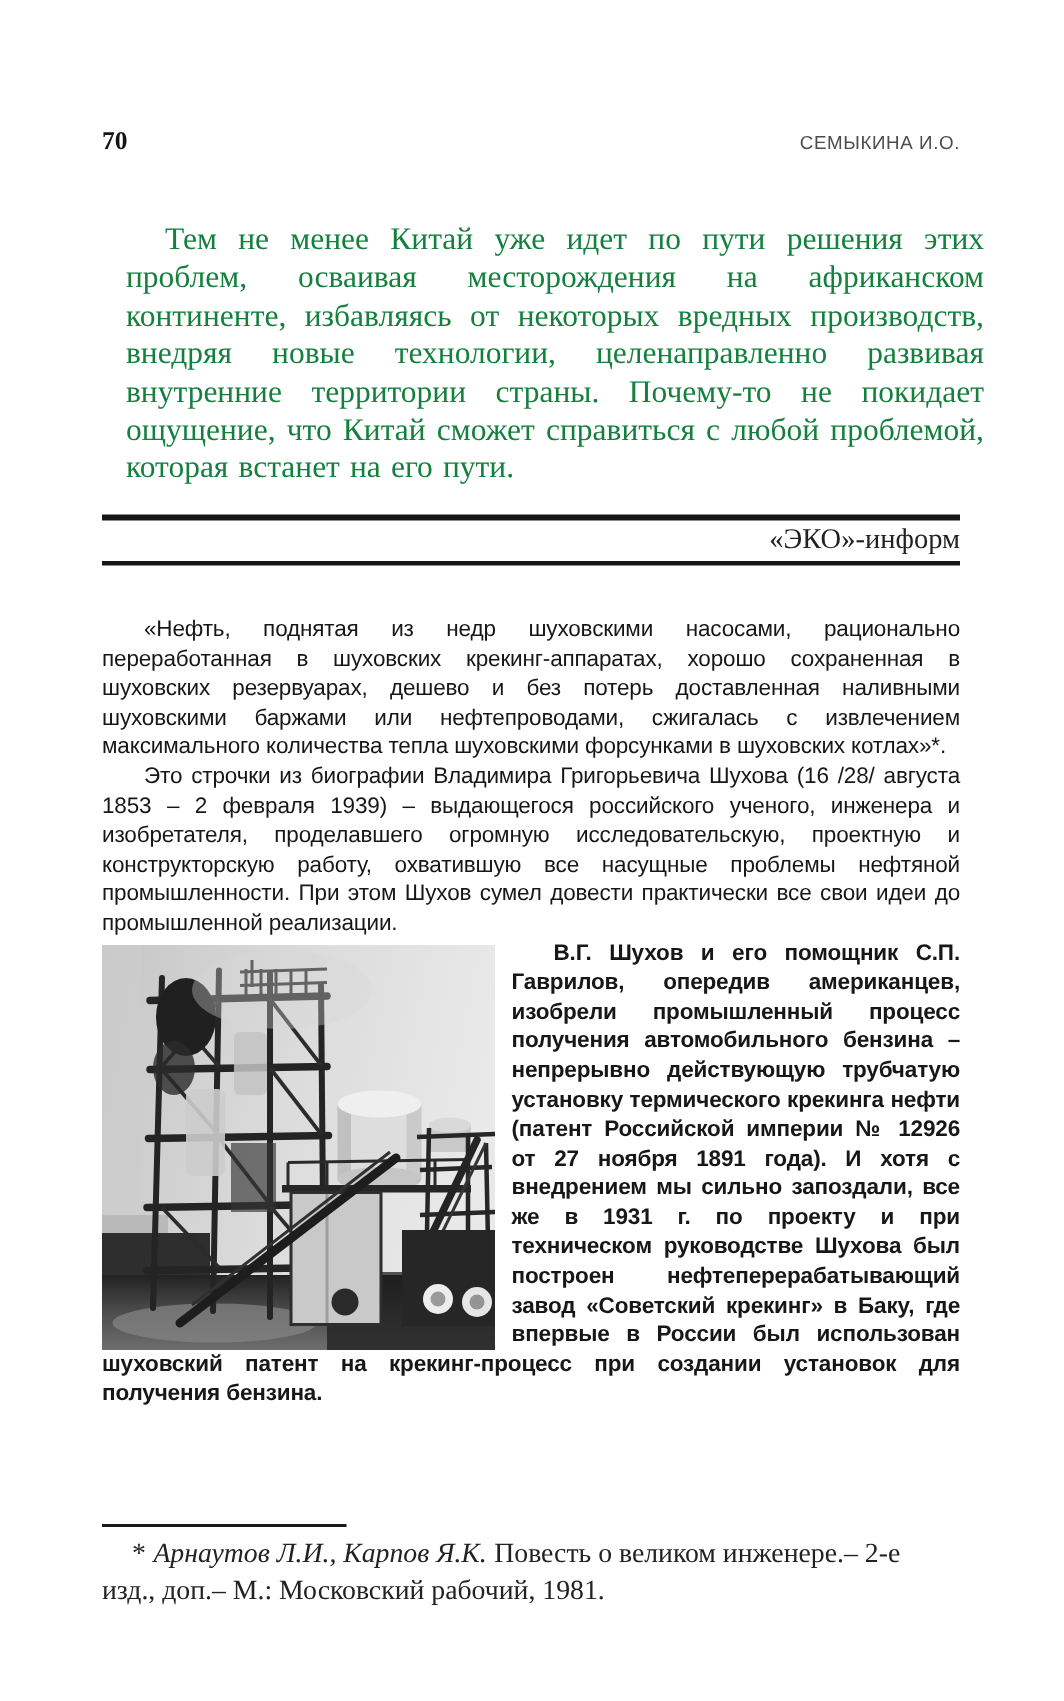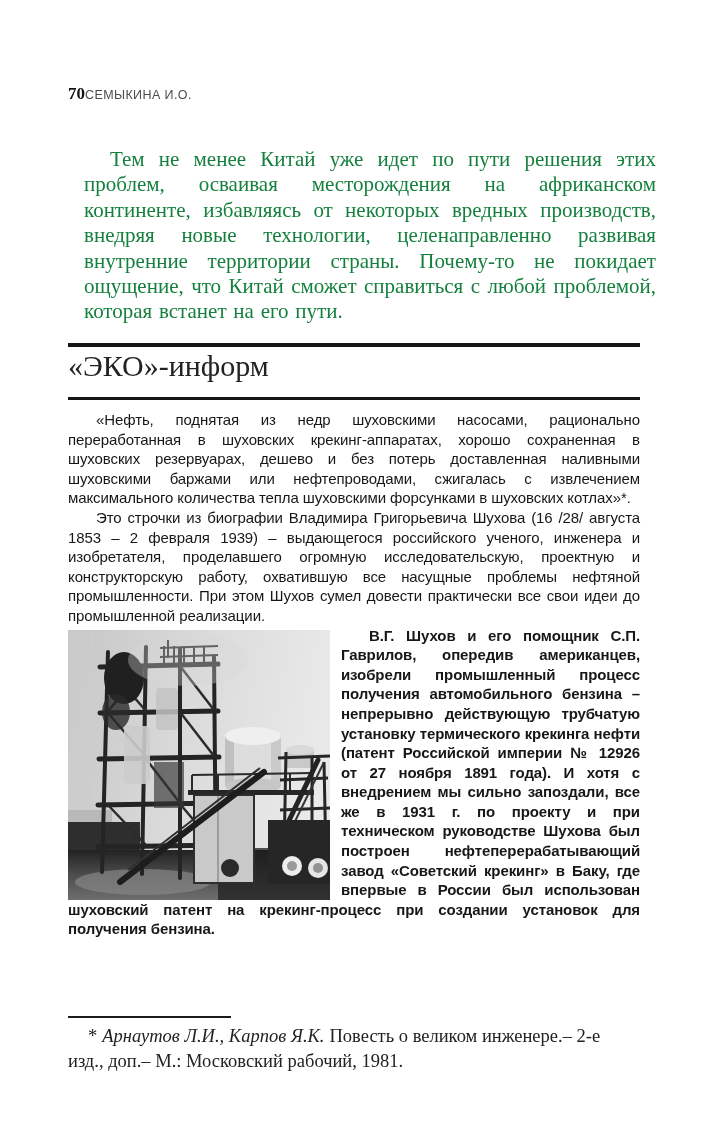--- a/index.html
+++ b/index.html
@@ -6,45 +6,45 @@
   .page{
     position:relative;
     width:709px;height:1134px;
     background:#ffffff;
     overflow:hidden;
     font-kerning:normal;
   }
   
   .running-head{
     position:absolute;left:68px;right:69px;top:84px;
-    display:flex;align-items:baseline;
+    display:flex;justify-content:space-between;align-items:baseline;
   }
   .pagenum{
     font-family:"Liberation Serif",serif;
     font-weight:bold;font-size:17px;color:#141414;
   }
   .author{
     font-family:"Liberation Sans",sans-serif;
     font-size:12.5px;color:#4c4c4c;letter-spacing:.4px;
   }
   
   .intro{
     position:absolute;left:68px;top:131px;width:572px;margin:16px;
     font-family:Liberation Serif, serif;
     font-size:21px;line-height:25.4px;color:#15803d;
     text-align:justify;text-indent:26px;word-spacing:1.5px;
   }
   
   .section-banner{
     position:absolute;left:68px;top:343px;width:572px;
     border-top:4px solid #161616;border-bottom:3px solid #161616;
-    text-align:left;
+    text-align:right;
     font-family:"Liberation Serif",serif;
-    font-size:30px;color:#222222;
-    padding:2px 0 14px 0;
+    font-size:19px;color:#222222;
+    padding:2px 0 3px 0;
   }
   
   .eco-body{
     position:absolute;left:68px;top:410px;width:572px;
     font-family:"Liberation Sans",sans-serif;
     font-size:15px;line-height:19.6px;color:#171717;
     text-align:justify;letter-spacing:-.1px;
   }
   .ep{margin:0;text-indent:28px;}
   .wrap{text-indent:28px;font-weight:bold;}

